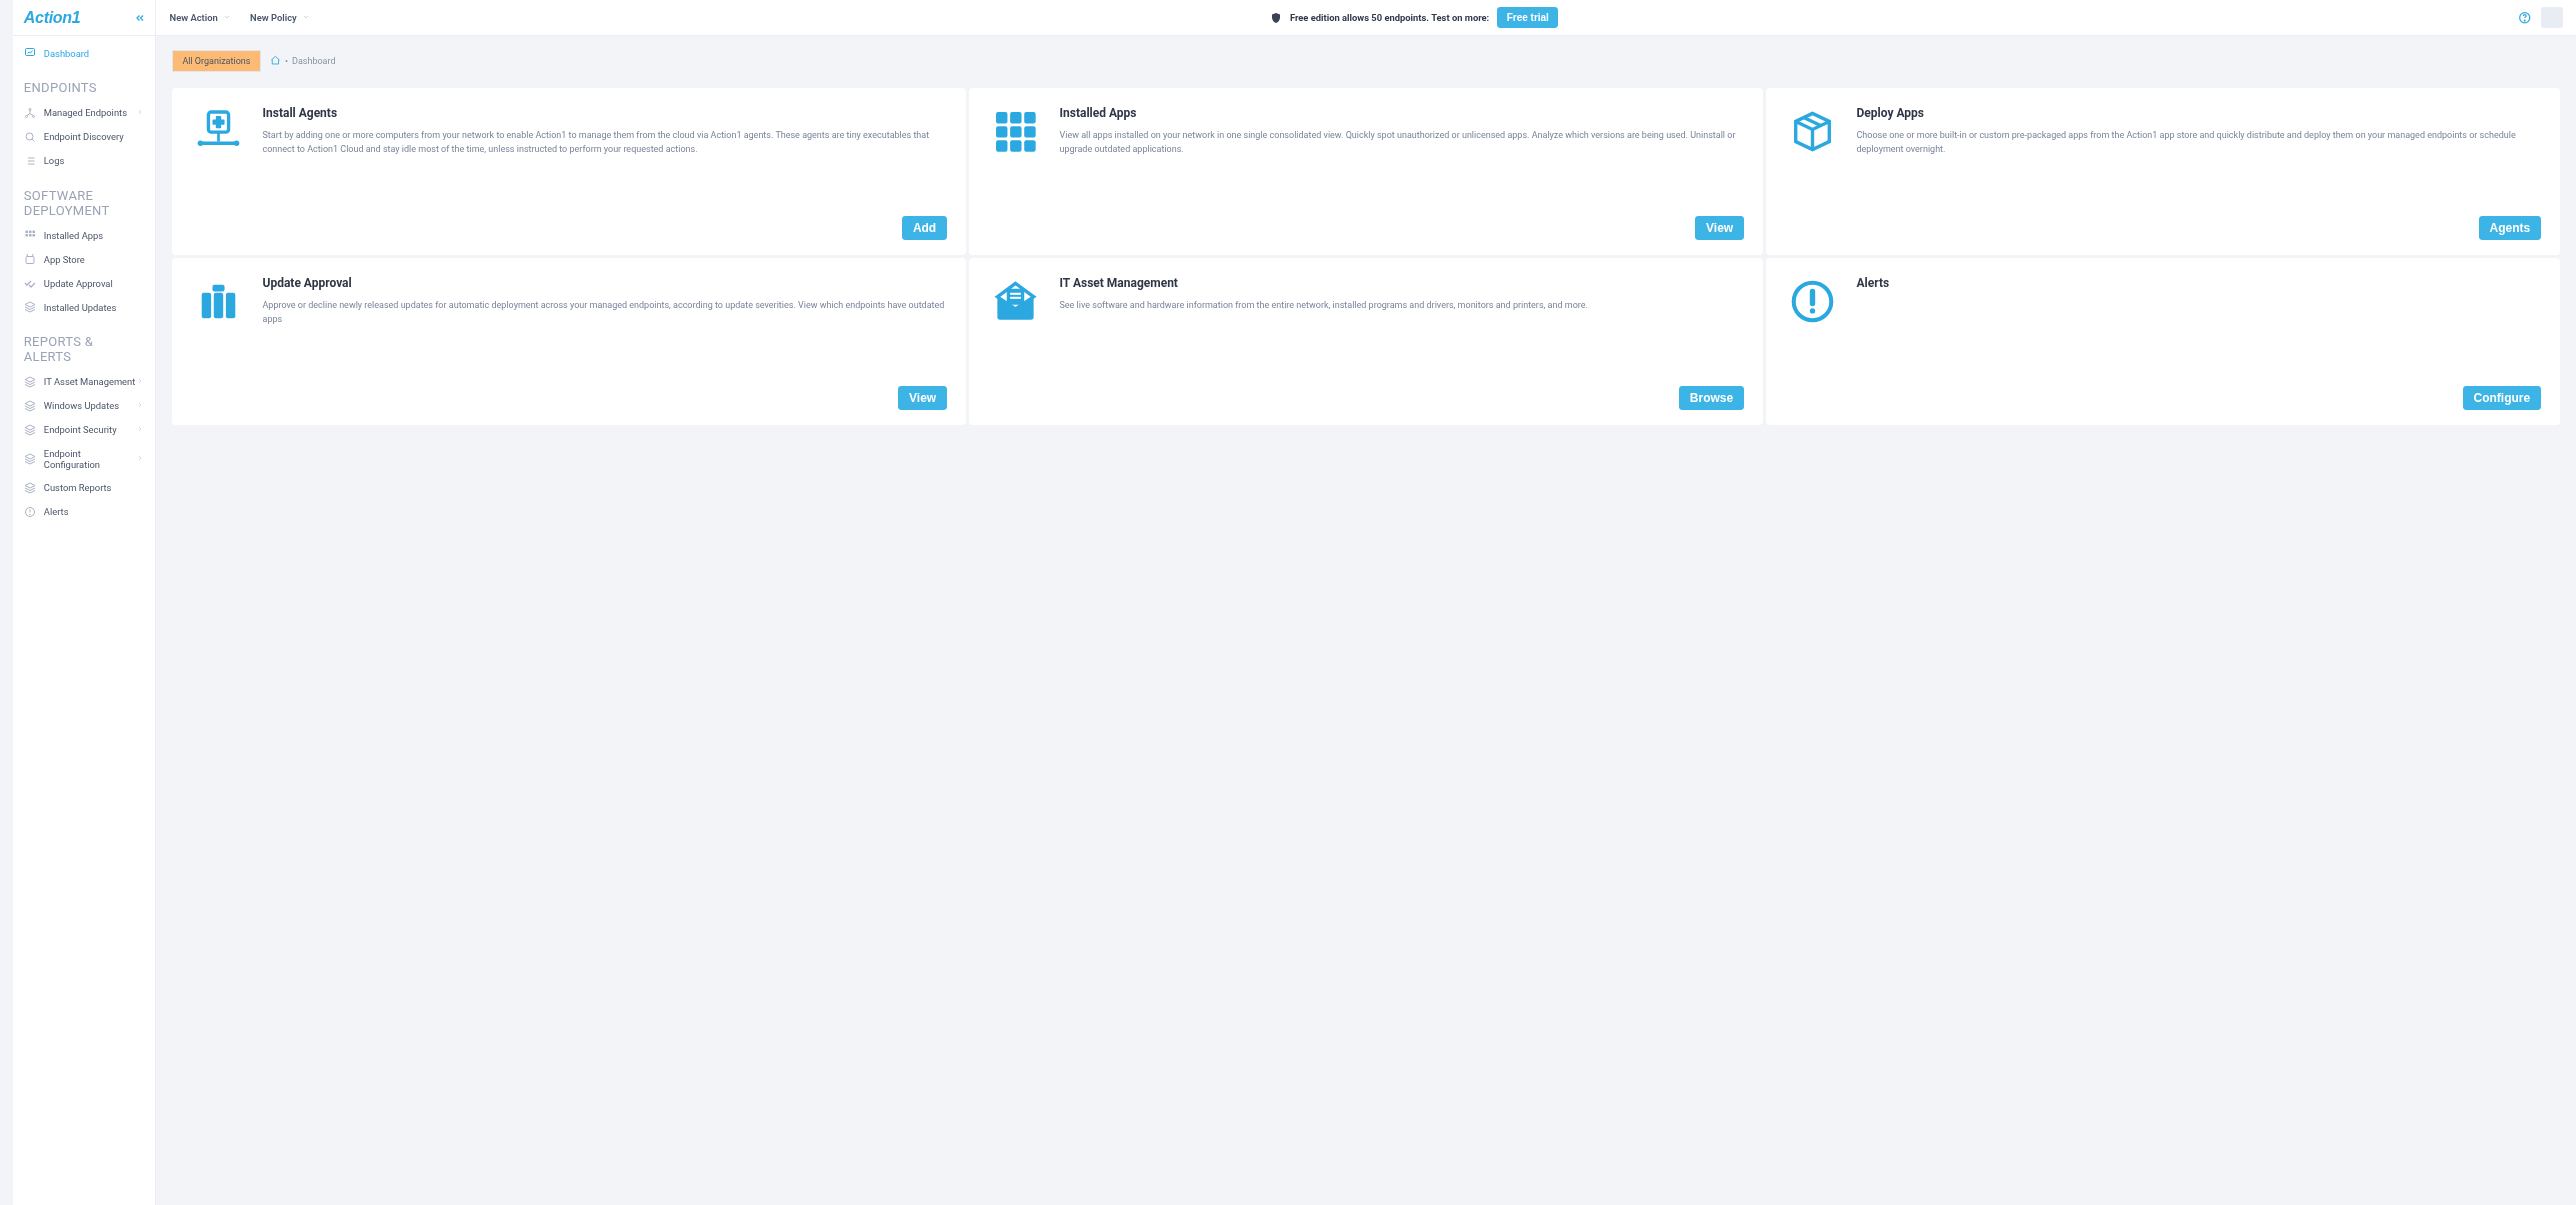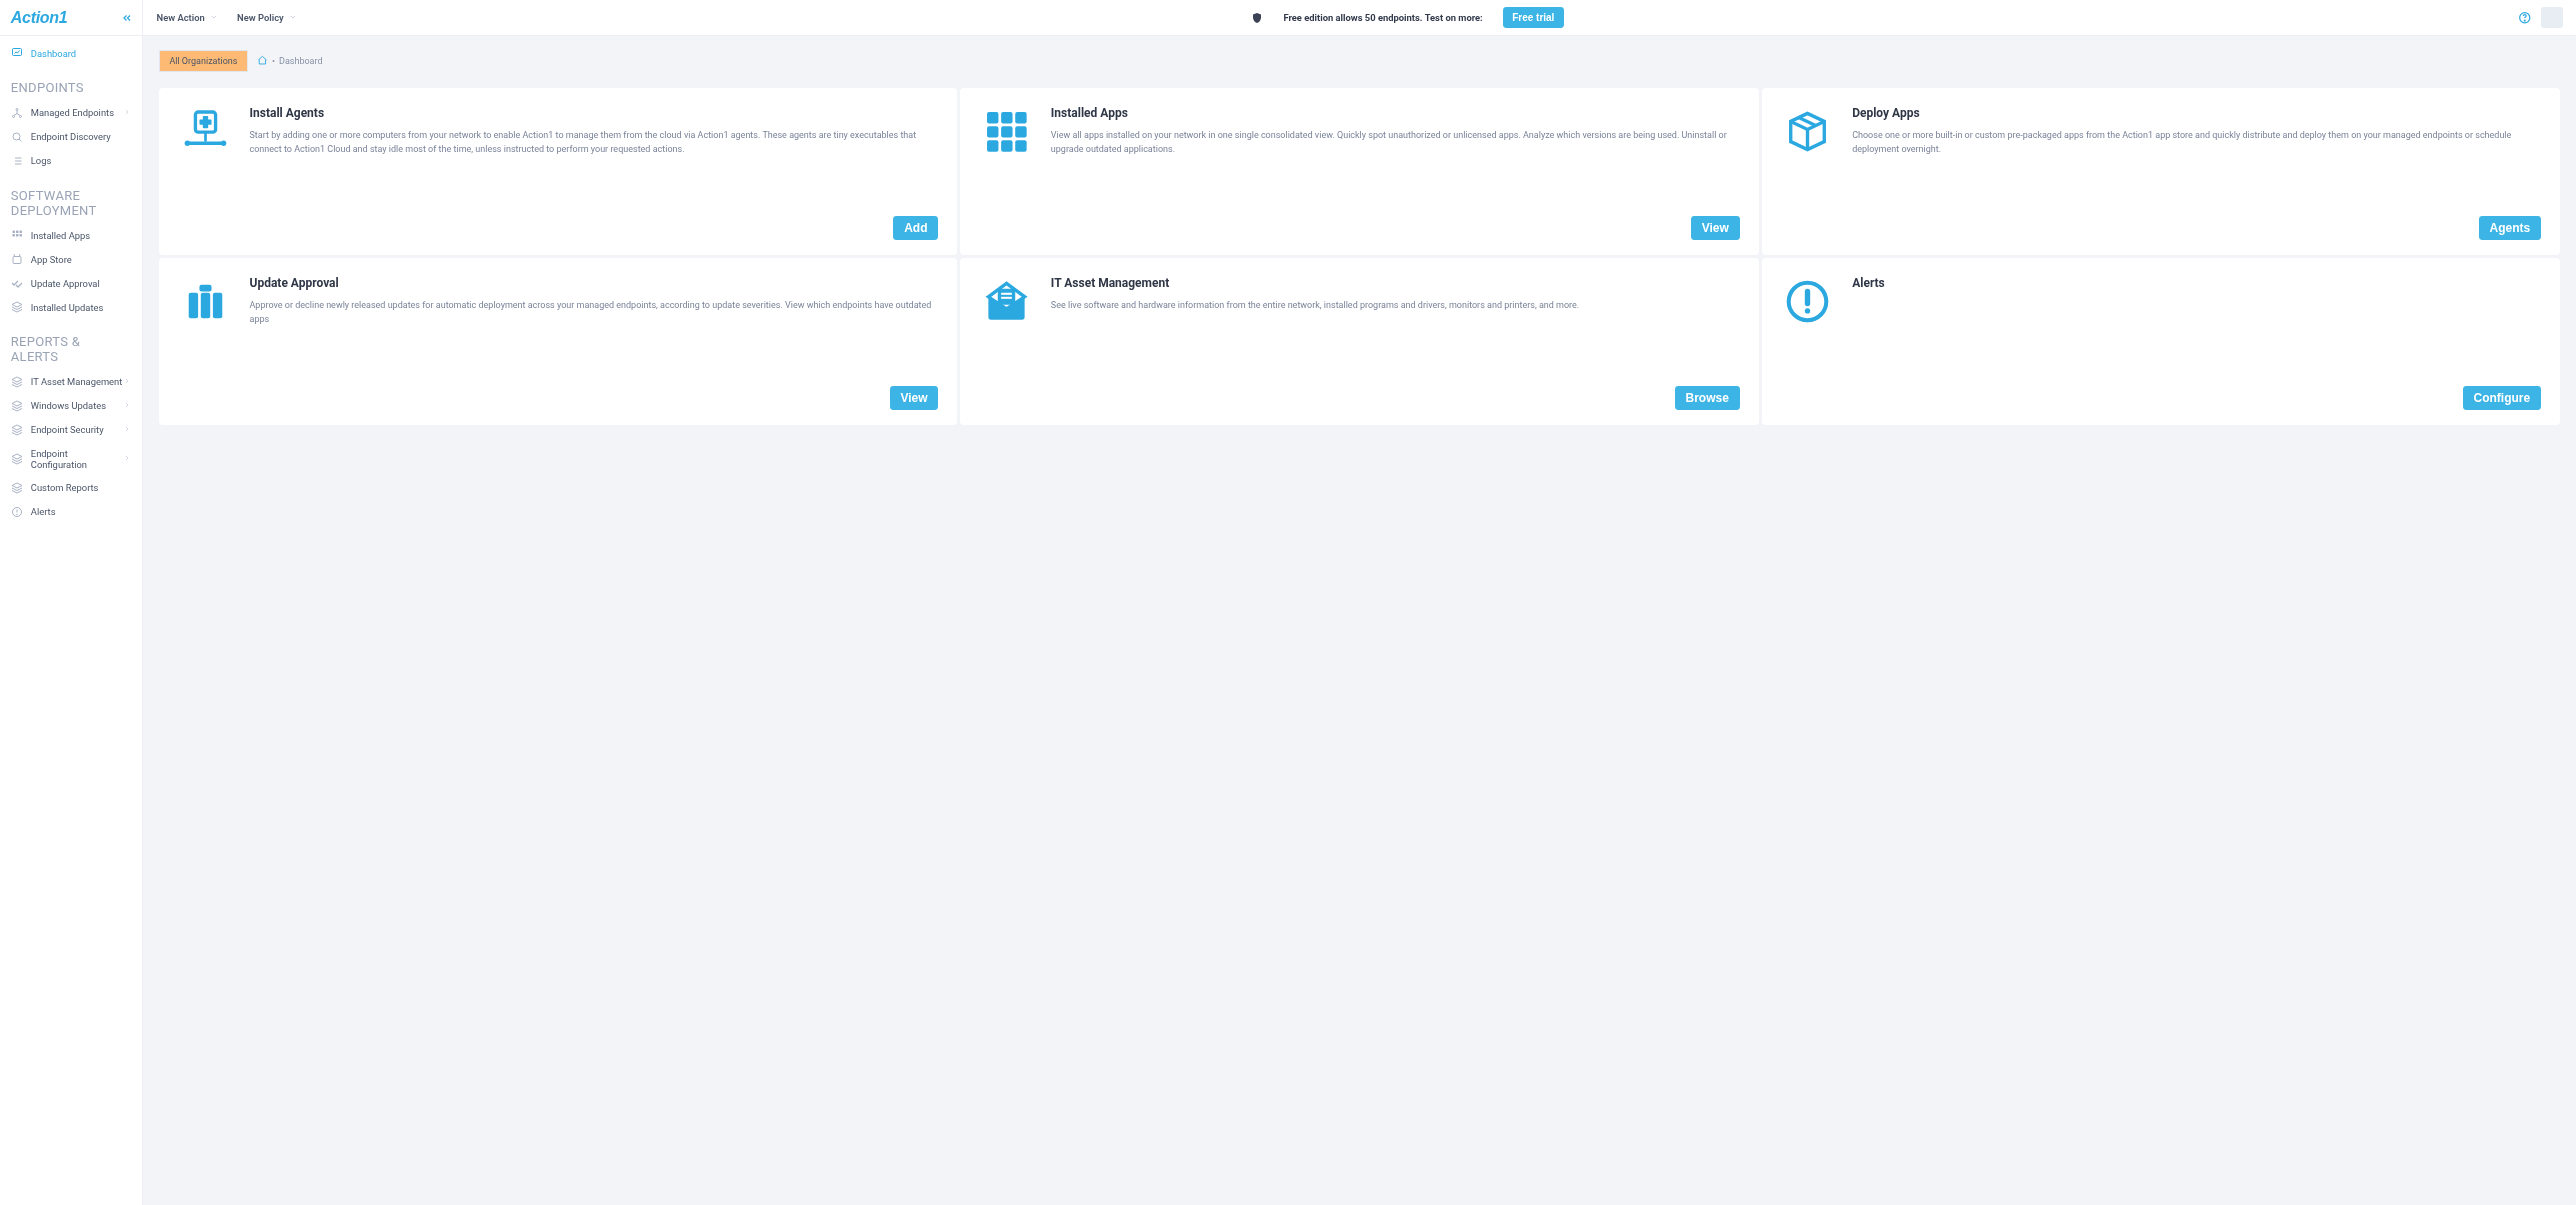--- a/index.html
+++ b/index.html
@@ -2,21 +2,21 @@
 <html style="font-size:10.8px"><head>
 <meta charset="utf-8">
 <style>
 * { box-sizing: border-box; margin: 0; padding: 0; }
 body {
   font-family: -apple-system, BlinkMacSystemFont, "Segoe UI", Roboto, Helvetica, Arial, sans-serif;
   background: #f2f4f8;
   color: #3a4254;
   font-size: 9.4px;
 }
-.app { display: flex; min-height: 100vh; }
+.app { display: flex; min-height: 100vh; margin-left: 13px; }
 
 
 .sidebar {
   width: 143px;
   background: #fff;
   border-right: 0.7px solid #eceef3;
   display: flex;
   flex-direction: column;
   flex-shrink: 0;
 }
@@ -95,21 +95,21 @@
   font-weight: 600;
   cursor: pointer;
   font-size: 9.4px;
 }
 .top-drop .chev { color: #c4cad6; }
 .top-center {
   flex: 1;
   display: flex;
   align-items: center;
   justify-content: center;
-  gap: 20px;
+  gap: 8px;
 }
 .banner-icon { color: #3a4254; display:flex; }
 .banner-text { font-weight: 700; color: #323a4b; font-size: 9.4px; }
 .btn {
   background: #3cb4e5;
   color: #fff;
   border: none;
   border-radius: 3.4px;
   padding: 5.4px 10.8px;
   font-weight: 600;

